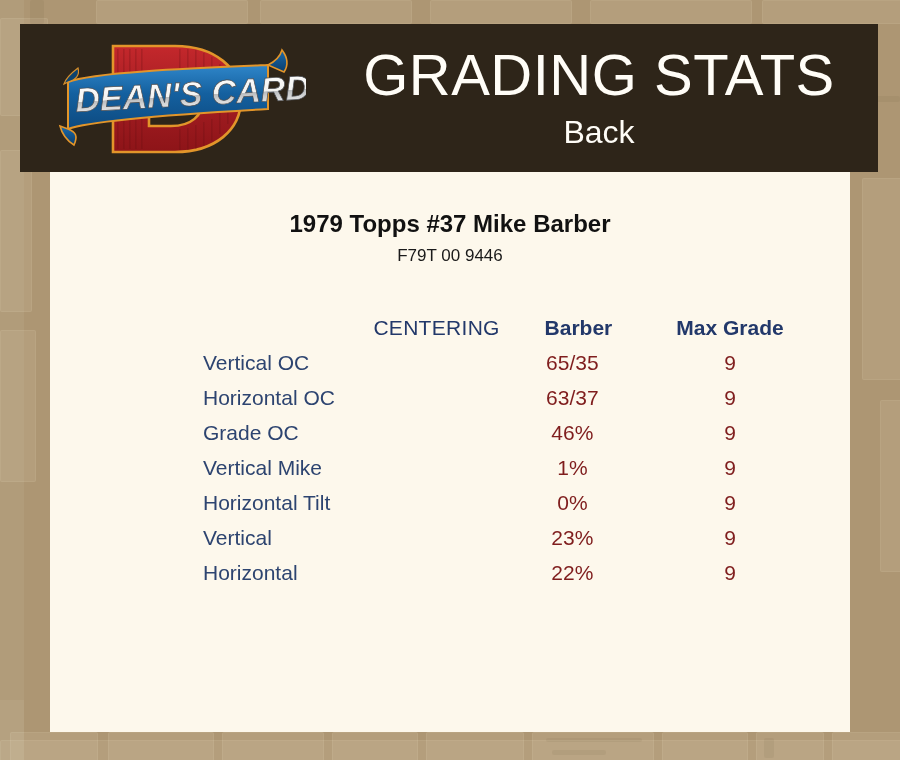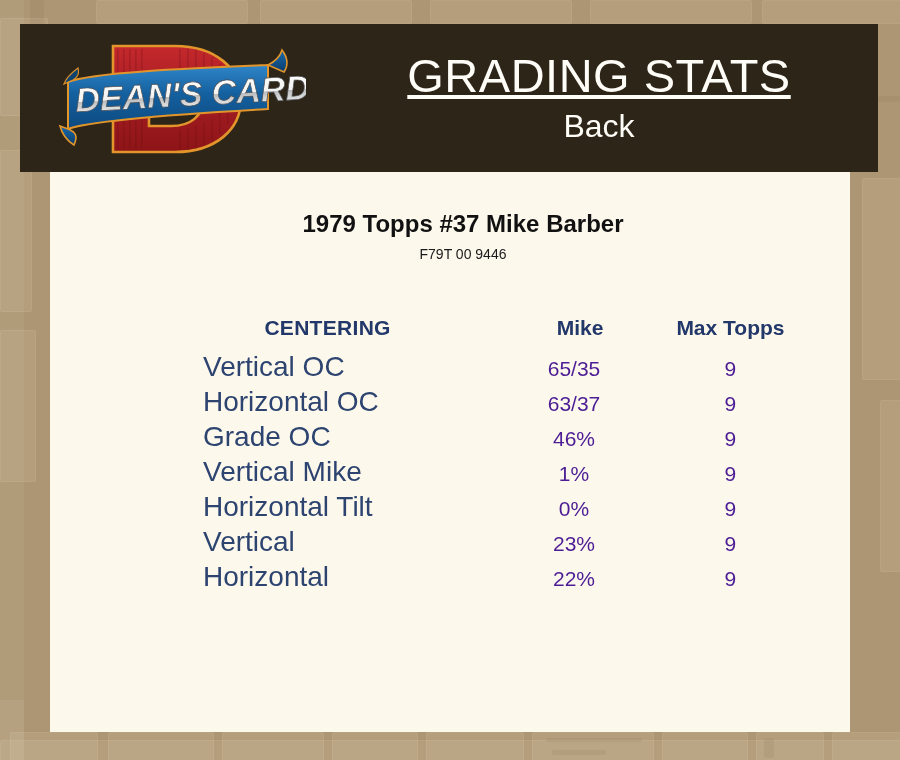--- a/index.html
+++ b/index.html
@@ -69,51 +69,49 @@
     position: absolute;
     left: 300px; top: 0;
     width: 558px; height: 148px;
     display: flex;
     flex-direction: column;
     align-items: center;
     justify-content: center;
   }
   #header-main-title {
     color: #fffdf7;
-    font-size: 47px;
+    font-size: 58px;
     font-weight: normal;
     letter-spacing: 0.5px;
     line-height: 1.05;
-    text-decoration: underline;
   }
   #header-sub-title {
     color: #fffdf7;
     font-size: 32px;
     font-weight: normal;
     line-height: 1.2;
     margin-top: 7px;
   }
 
   
   #card-title-area {
     position: absolute;
     left: 50px; top: 210px;
     width: 800px;
     text-align: center;
-    margin-left: 13px;
   }
   #card-title {
     color: #111111;
     font-size: 24px;
     font-weight: bold;
     line-height: 1.2;
   }
   #card-serial {
     color: #1a1a1a;
-    font-size: 14px;
+    font-size: 17px;
     font-weight: normal;
     line-height: 1.2;
     margin-top: 7px;
   }
 
   
   #stats-table {
     position: absolute;
     left: 153px; top: 316px;
     width: 650px;
@@ -125,40 +123,40 @@
     vertical-align: baseline;
   }
   #stats-table tr { height: 35px; }
 
   .col-label   { width: 330px; text-align: left; }
   .col-value   { width: 160px; text-align: center; }
   .col-grade   { width: 160px; text-align: center; }
 
   .hdr-section {
     font-size: 21px;
-    font-weight: bold;
+    font-weight: normal;
     letter-spacing: 0.3px;
     color: #22386a;
-    text-align: center;
+    text-align: right;
   }
   .hdr-col {
     font-size: 21px;
     font-weight: bold;
     color: #22386a;
   }
   .row-label {
-    font-size: 28px;
+    font-size: 21px;
     font-weight: normal;
     color: #2d4470;
     padding-left: 50px !important;
   }
   .row-value, .row-grade {
     font-size: 21px;
     font-weight: normal;
-    color: #4c1d95;
+    color: #7f1d1d;
   }
   .row-value { padding-right: 12px !important; }
   .section-row .hdr-section { font-size: 21px; }
 </style>
 </head>
 <body>
 
 <div id="bg-texture">
   <div class="streak" style="left:0;   top:0;   width:24px; height:760px;"></div>
   <div class="card-blob" style="left:0;   top:18px;  width:46px;  height:96px;"></div>
@@ -260,22 +258,22 @@
 
 <div id="card-title-area">
   <div id="card-title">1979 Topps #37 Mike Barber</div>
   <div id="card-serial">F79T 00 9446</div>
 </div>
 
 <table id="stats-table">
   <tbody id="stats-tbody">
       <tr class="section-row">
         <th class="col-label hdr-section">CENTERING</th>
-        <th class="col-value hdr-col">Mike</th>
-        <th class="col-grade hdr-col">Max Topps</th>
+        <th class="col-value hdr-col">Barber</th>
+        <th class="col-grade hdr-col">Max Grade</th>
       </tr>
       <tr>
         <td class="col-label row-label">Vertical OC</td>
         <td class="col-value row-value">65/35</td>
         <td class="col-grade row-grade">9</td>
       </tr>
       <tr>
         <td class="col-label row-label">Horizontal OC</td>
         <td class="col-value row-value">63/37</td>
         <td class="col-grade row-grade">9</td>

